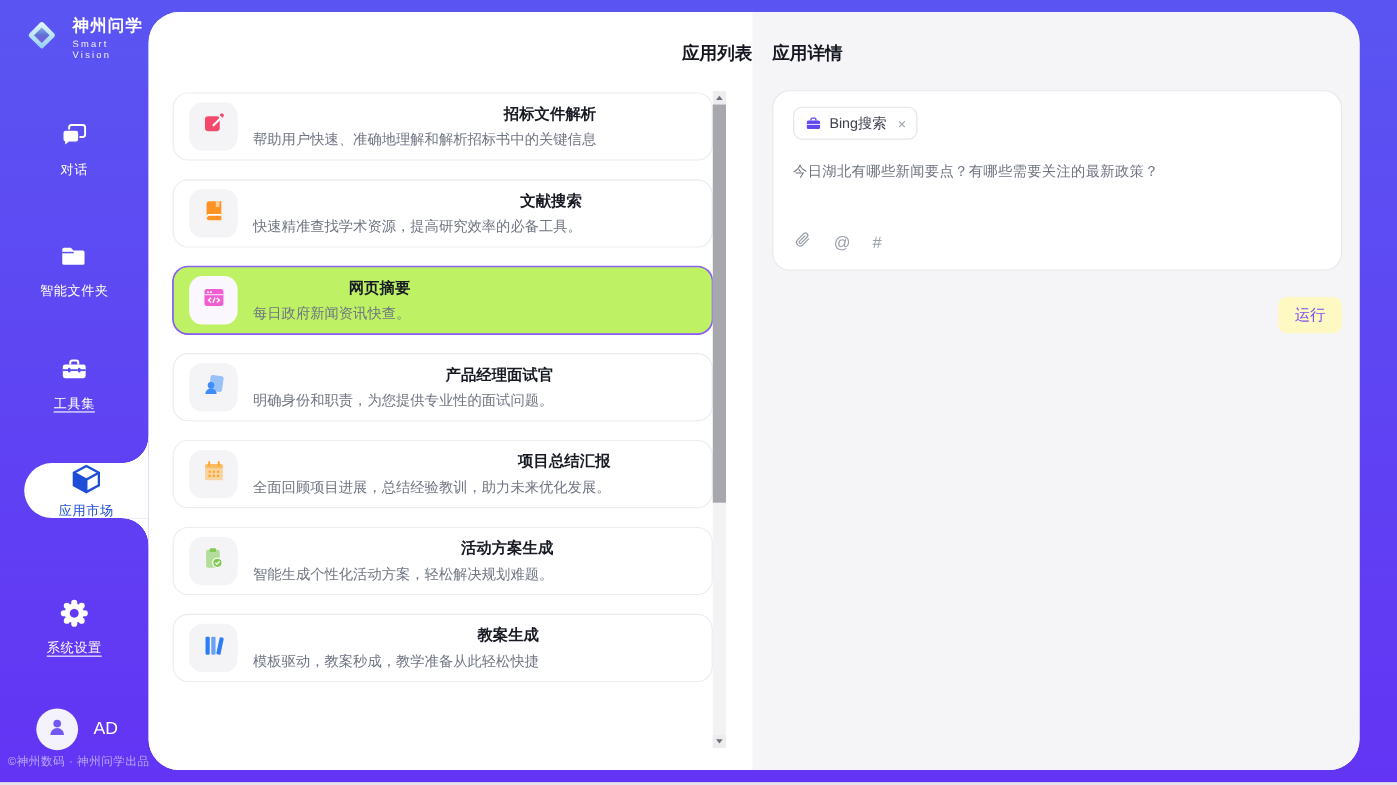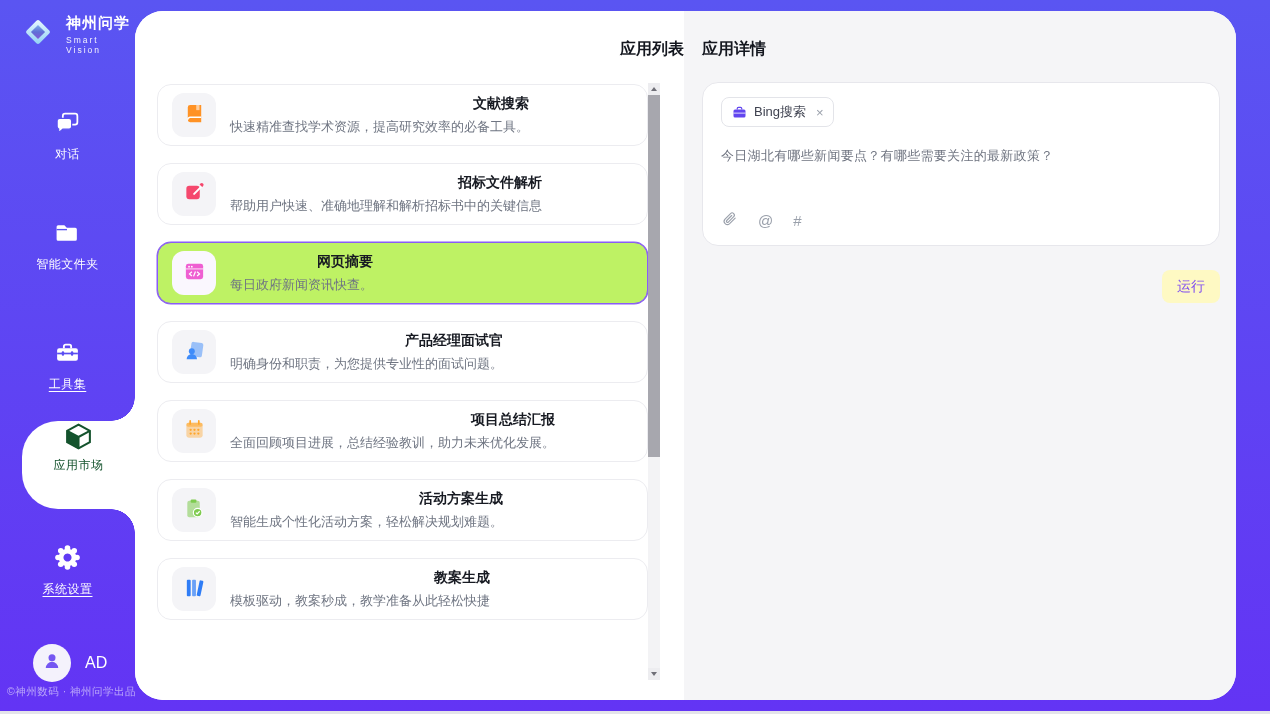--- a/index.html
+++ b/index.html
@@ -20,25 +20,25 @@
   .brand-text .brand-name { font-size:15px; font-weight:bold; letter-spacing:1px; }
   .brand-text .brand-sub { font-size:8.5px; letter-spacing:2px; margin-top:2px; color:rgba(255,255,255,.92); }
 
   .nav-item {
     position:absolute; left:0; width:135px;
     display:flex; flex-direction:column; align-items:center; gap:9px;
     color:#fff; cursor:pointer; z-index:2;
   }
   .nav-item .nav-label { font-size:12px; letter-spacing:.5px; }
   .nav-item.underline .nav-label { text-decoration:underline; text-underline-offset:3px; }
-  .pos-0 { top:110px; } .pos-1 { top:220px; } .pos-2 { top:340px;font-family:Liberation Mono, monospace; } .pos-4 { top:543px; }
+  .pos-0 { top:110px; } .pos-1 { top:220px; } .pos-2 { top:323px;font-family:Liberation Mono, monospace; } .pos-4 { top:543px; }
   .nav-item.active {
-    left:22px; width:113px; top:421px; height:88px;
+    left:22px; width:113px; top:421px; height:50px;
     background:#fff; border-radius:36px 0 0 36px;
-    justify-content:flex-start; gap:5px; color:#14532d;
+    justify-content:center; gap:5px; color:#1d4ed8;
   }
   .nav-item.active::before {
     content:''; position:absolute; right:0; top:-24px; width:24px; height:24px;
     background: radial-gradient(circle at 0 0, rgba(0,0,0,0) 23.5px, #fff 24px);
   }
   .nav-item.active::after {
     content:''; position:absolute; right:0; bottom:-24px; width:24px; height:24px;
     background: radial-gradient(circle at 0 100%, rgba(0,0,0,0) 23.5px, #fff 24px);
   }
   .nav-icon svg { display:block; }
@@ -215,43 +215,43 @@
 
       <div class="copyright">©神州数码 · 神州问学出品</div>
     </div>
 
     <div class="main">
 
       <div class="list-panel">
         <div class="panel-title">应用列表</div>
         <div class="cards" id="cards">
             <div class="app-card">
+    <div class="app-icon-tile" style="color: rgb(245, 72, 109);">
+      <span class="app-icon"><svg viewBox="0 0 24 24" width="23" height="23">
+                    <rect x="3.5" y="5" width="14" height="14" rx="3" fill="currentColor"></rect>
+                    <path d="M20.2 4.9 L11.6 13.5" stroke="#fff" stroke-width="2" stroke-linecap="round"></path>
+                    <path d="M20.9 2.7 a1.9 1.9 0 0 1 0 2.7 l-0.9 0.9 -2.7 -2.7 0.9 -0.9 a1.9 1.9 0 0 1 2.7 0 z" fill="currentColor"></path>
+                  </svg></span>
+    </div>
+    <div class="app-text">
+      <div class="app-name">招标文件解析</div>
+      <div class="app-desc">帮助用户快速、准确地理解和解析招标书中的关键信息</div>
+    </div>
+  </div>
+            <div class="app-card">
     <div class="app-icon-tile" style="color: rgb(255, 146, 37);">
       <span class="app-icon"><svg viewBox="0 0 24 24" width="23" height="23">
                     <path d="M5 5.5 a2.5 2.5 0 0 1 2.5 -2.5 H19 v18 H7.5 A2.5 2.5 0 0 1 5 18.5 z" fill="currentColor"></path>
                     <path d="M5 18.5 A2.5 2.5 0 0 1 7.5 16 H19" stroke="#fff" stroke-width="1.5" fill="none"></path>
                     <rect x="13.8" y="3" width="3.4" height="5.5" fill="#ffffff" opacity="0.55"></rect>
                   </svg></span>
     </div>
     <div class="app-text">
       <div class="app-name">文献搜索</div>
       <div class="app-desc">快速精准查找学术资源，提高研究效率的必备工具。</div>
-    </div>
-  </div>
-            <div class="app-card">
-    <div class="app-icon-tile" style="color: rgb(245, 72, 109);">
-      <span class="app-icon"><svg viewBox="0 0 24 24" width="23" height="23">
-                    <rect x="3.5" y="5" width="14" height="14" rx="3" fill="currentColor"></rect>
-                    <path d="M20.2 4.9 L11.6 13.5" stroke="#fff" stroke-width="2" stroke-linecap="round"></path>
-                    <path d="M20.9 2.7 a1.9 1.9 0 0 1 0 2.7 l-0.9 0.9 -2.7 -2.7 0.9 -0.9 a1.9 1.9 0 0 1 2.7 0 z" fill="currentColor"></path>
-                  </svg></span>
-    </div>
-    <div class="app-text">
-      <div class="app-name">招标文件解析</div>
-      <div class="app-desc">帮助用户快速、准确地理解和解析招标书中的关键信息</div>
     </div>
   </div>
             <div class="app-card selected">
     <div class="app-icon-tile" style="color: rgb(239, 95, 210);">
       <span class="app-icon"><svg viewBox="0 0 24 24" width="23" height="23">
                     <rect x="3" y="4" width="18" height="16" rx="2.5" fill="currentColor"></rect>
                     <circle cx="6.3" cy="7" r="0.95" fill="#fff"></circle>
                     <circle cx="9.2" cy="7" r="0.95" fill="#fff"></circle>
                     <path d="M3 9.3 H21" stroke="#fff" stroke-width="1" opacity=".85"></path>
                     <path d="M9.3 12.3 L6.8 14.5 L9.3 16.7 M14.7 12.3 L17.2 14.5 L14.7 16.7 M13 11.9 L11 17.1" stroke="#fff" stroke-width="1.3" fill="none"></path>

